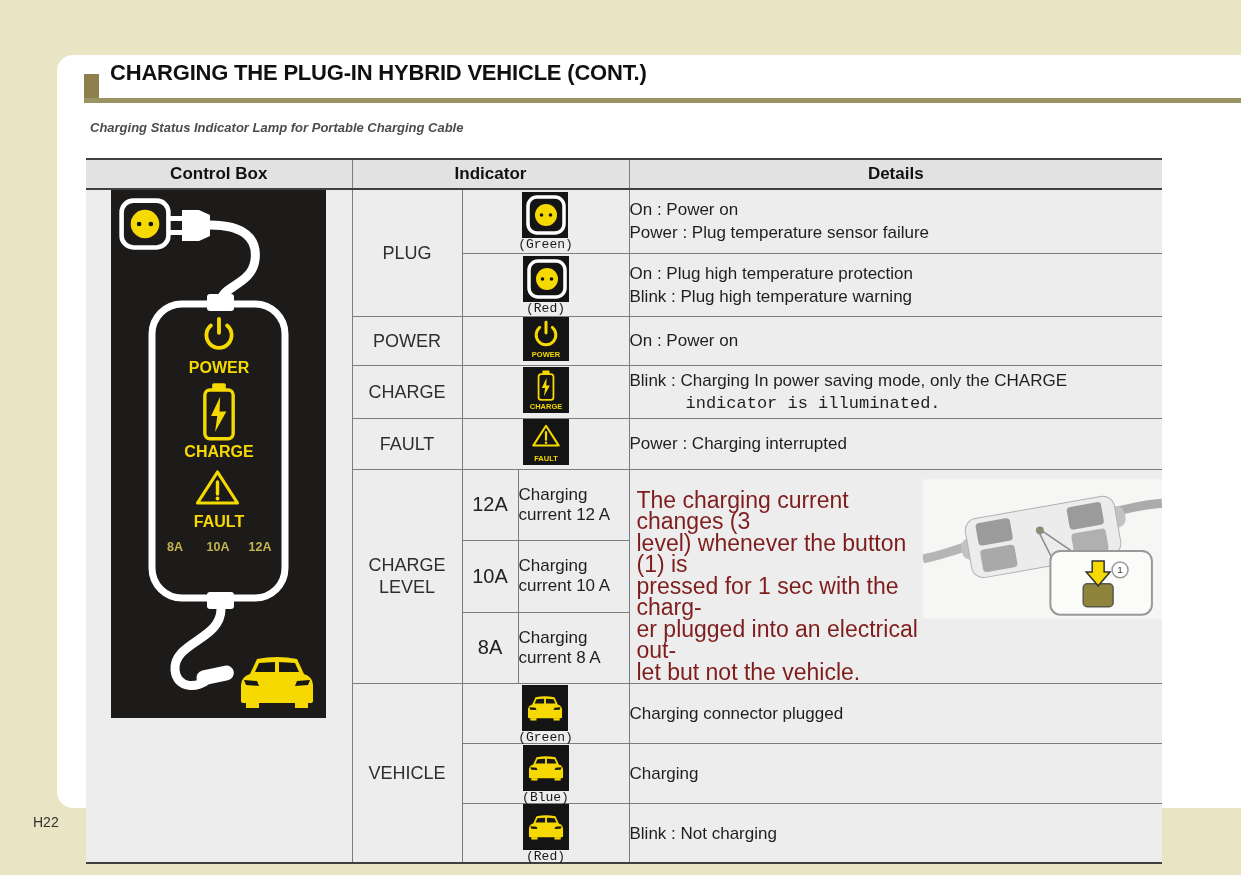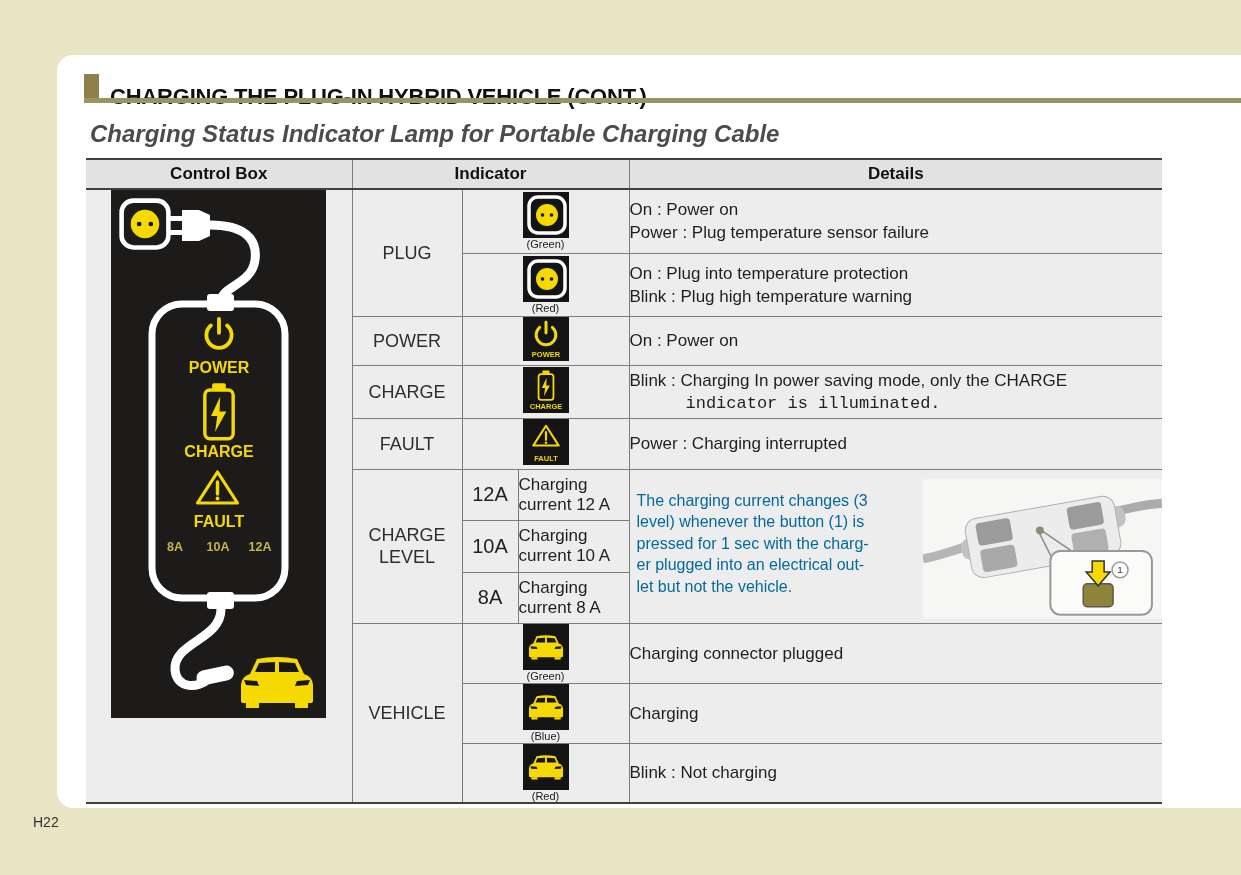--- a/index.html
+++ b/index.html
@@ -3,46 +3,46 @@
 <meta charset="utf-8">
 <style>
   html,body{margin:0;padding:0;}
   body{
     width:1241px;height:875px;position:relative;overflow:hidden;
     background:#E9E4C4;
     font-family:"Liberation Sans",sans-serif;
   }
   .card{position:absolute;left:57px;top:55px;right:0;height:753px;background:#ffffff;border-radius:16px 0 0 16px;}
   .accent-square{position:absolute;left:84px;top:74px;width:15px;height:28px;background:#8E7F4E;}
-  .page-title{position:absolute;left:110px;top:84px;font-size:22px;font-weight:bold;color:#101010;letter-spacing:-0.2px;white-space:nowrap;}
+  .page-title{position:absolute;left:110px;top:60px;font-size:22px;font-weight:bold;color:#101010;letter-spacing:-0.2px;white-space:nowrap;}
   .title-underline{position:absolute;left:84px;top:98px;right:0;height:5px;background:#9A9464;}
-  .page-subtitle{position:absolute;left:90px;top:120px;font-size:24px;font-weight:bold;font-style:italic;color:#4c4c4c;white-space:nowrap;}
+  .page-subtitle{position:absolute;left:90px;top:120px;font-size:13px;font-weight:bold;font-style:italic;color:#4c4c4c;white-space:nowrap;}
   .page-number{position:absolute;left:33px;top:814px;font-size:14px;color:#30302e;}
 
   table.ind{position:absolute;left:86px;top:158px;width:1076px;border-collapse:collapse;table-layout:fixed;
     border-top:2px solid #3f3f3f;border-bottom:2px solid #3f3f3f;}
   .ind th,.ind td{border:1px solid #7d7d7d;background:#EDEDED;padding:0;overflow:visible;}
   .ind thead th{background:#E2E2E2;font-size:17px;font-weight:bold;color:#111;border-bottom:2px solid #3f3f3f;}
   .nl{border-left:none !important;}
   .nr{border-right:none !important;}
   tr.h30{height:30px;} tr.h64{height:64px;} tr.h63{height:63px;} tr.h49{height:49px;}
   tr.h53{height:53px;} tr.h51{height:51px;} tr.h52{height:52px;} tr.h60{height:60px;} tr.h59{height:59px;}
 
   .cb-cell{vertical-align:top;text-align:center;padding-top:44px;}
   .lbl{font-size:18px;color:#2e2e2e;text-align:center;vertical-align:middle;line-height:22px;}
   .icon-cell{text-align:center;vertical-align:middle;}
   .icon-wrap{display:inline-flex;flex-direction:column;align-items:center;line-height:0;}
-  .color-label{font-size:11px;color:#1a1a1a;line-height:11px;margin-top:1px;font-family:Liberation Sans, sans-serif;}
+  .color-label{font-size:13px;color:#1a1a1a;line-height:11px;margin-top:1px;font-family:Liberation Mono, monospace;}
   .det{font-size:17px;color:#1f1f1f;vertical-align:middle;padding-left:7px;line-height:23px;text-align:left;}
   .det .indent2{margin-left:56px;font-family:Liberation Mono, monospace;}
   .amp{font-size:20px;text-align:center;color:#222;vertical-align:middle;}
   .desc{font-size:17px;line-height:20px;padding-left:5px;color:#1f1f1f;vertical-align:middle;text-align:left;}
   .det-cl{vertical-align:top;padding-left:0;}
   .cl-flex{display:flex;align-items:flex-start;}
-  .cl-text{width:288px;padding:20px 0 0 7px;font-size:16px;line-height:21.5px;color:#0369a1;}
+  .cl-text{width:288px;padding:20px 0 0 7px;font-size:23px;line-height:21.5px;color:#7f1d1d;}
   .cl-photo{margin-top:9px;}
   svg{display:block;}
   .ind svg{display:inline-block;}
   text.ic-lbl{fill:#F5D900;font-family:"Liberation Sans",sans-serif;font-weight:bold;}
 </style>
 </head>
 <body>
 
 <svg width="0" height="0" style="position:absolute" aria-hidden="true">
   <defs>
@@ -149,21 +149,21 @@
       <td class="icon-cell" colspan="2">
         <div class="icon-wrap">
           <svg width="46" height="46" viewBox="0 0 46 46">
             <rect width="46" height="46" fill="#141414"></rect>
             <use href="#sym-outlet" x="4" y="3" width="40" height="40"></use>
           </svg>
           <div class="color-label">(Red)</div>
         </div>
       </td>
       <td class="det nr">
-        <div>On : Plug into temperature protection</div>
+        <div>On : Plug high temperature protection</div>
         <div>Blink : Plug high temperature warning</div>
       </td>
     </tr>
 
     <tr class="h49">
       <td class="lbl">POWER</td>
       <td class="icon-cell" colspan="2">
         <svg width="46" height="44" viewBox="0 0 46 44">
           <rect width="46" height="44" fill="#141414"></rect>
           <use href="#sym-power" x="9" y="3" width="28" height="28"></use>

